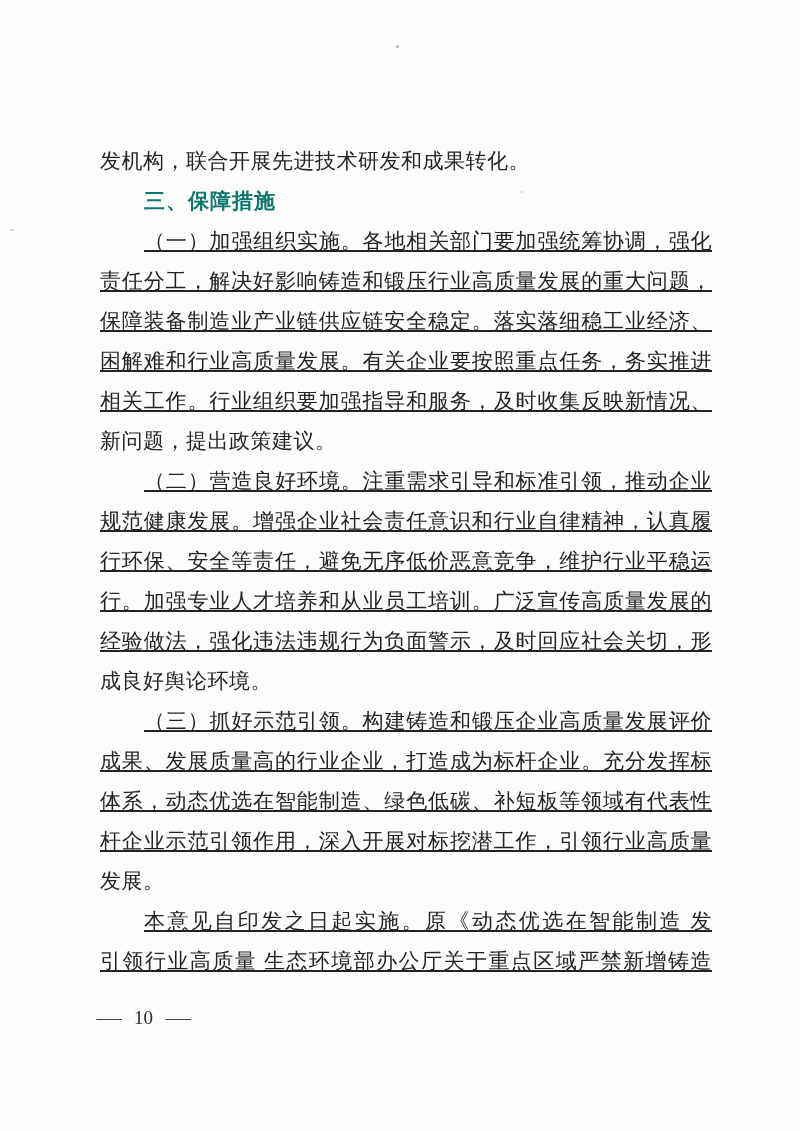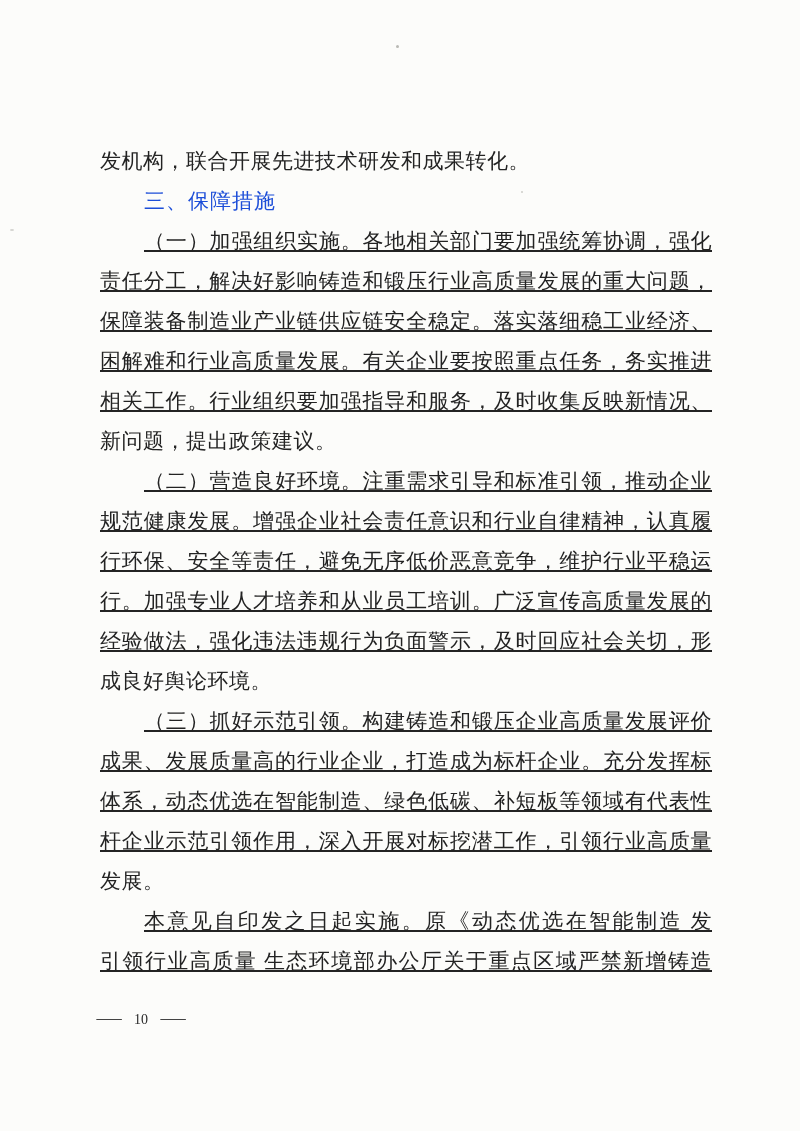--- a/index.html
+++ b/index.html
@@ -36,42 +36,42 @@
     white-space: normal;
     text-align: justify;
     text-align-last: justify;
     text-decoration: underline;
   }
   .line.indent {
     padding-left: 44px;
   }
   .line.heading {
     font-family: "Liberation Sans", sans-serif;
-    font-weight: 400;
+    font-weight: 700;
     letter-spacing: 1px;
-    color: #1d4ed8;
+    color: #0f766e;
   }
   .page-footer {
     position: absolute;
     left: 100px;
     top: 1004px;
     height: 28px;
     line-height: 28px;
     font-size: 18px;
     color: #2a2a2a;
   }
   .page-footer .dash {
     display: inline-block;
     transform: scaleX(1.4);
     color: #3a3a3a;
   }
   .page-footer .num {
     display: inline-block;
     margin: 0 16px;
-    font-size: 14px;
+    font-size: 19px;
   }
   
   .speck {
     position: absolute;
     background: #b9b9b4;
     border-radius: 50%;
   }
   .speck.s1 { left: 396px; top: 45px;  width: 3px; height: 3px; }
   .speck.s2 { left: 10px;  top: 229px; width: 4px; height: 2px; opacity: .6; }
   .speck.s3 { left: 521px; top: 191px; width: 2px; height: 2px; opacity: .7; }

